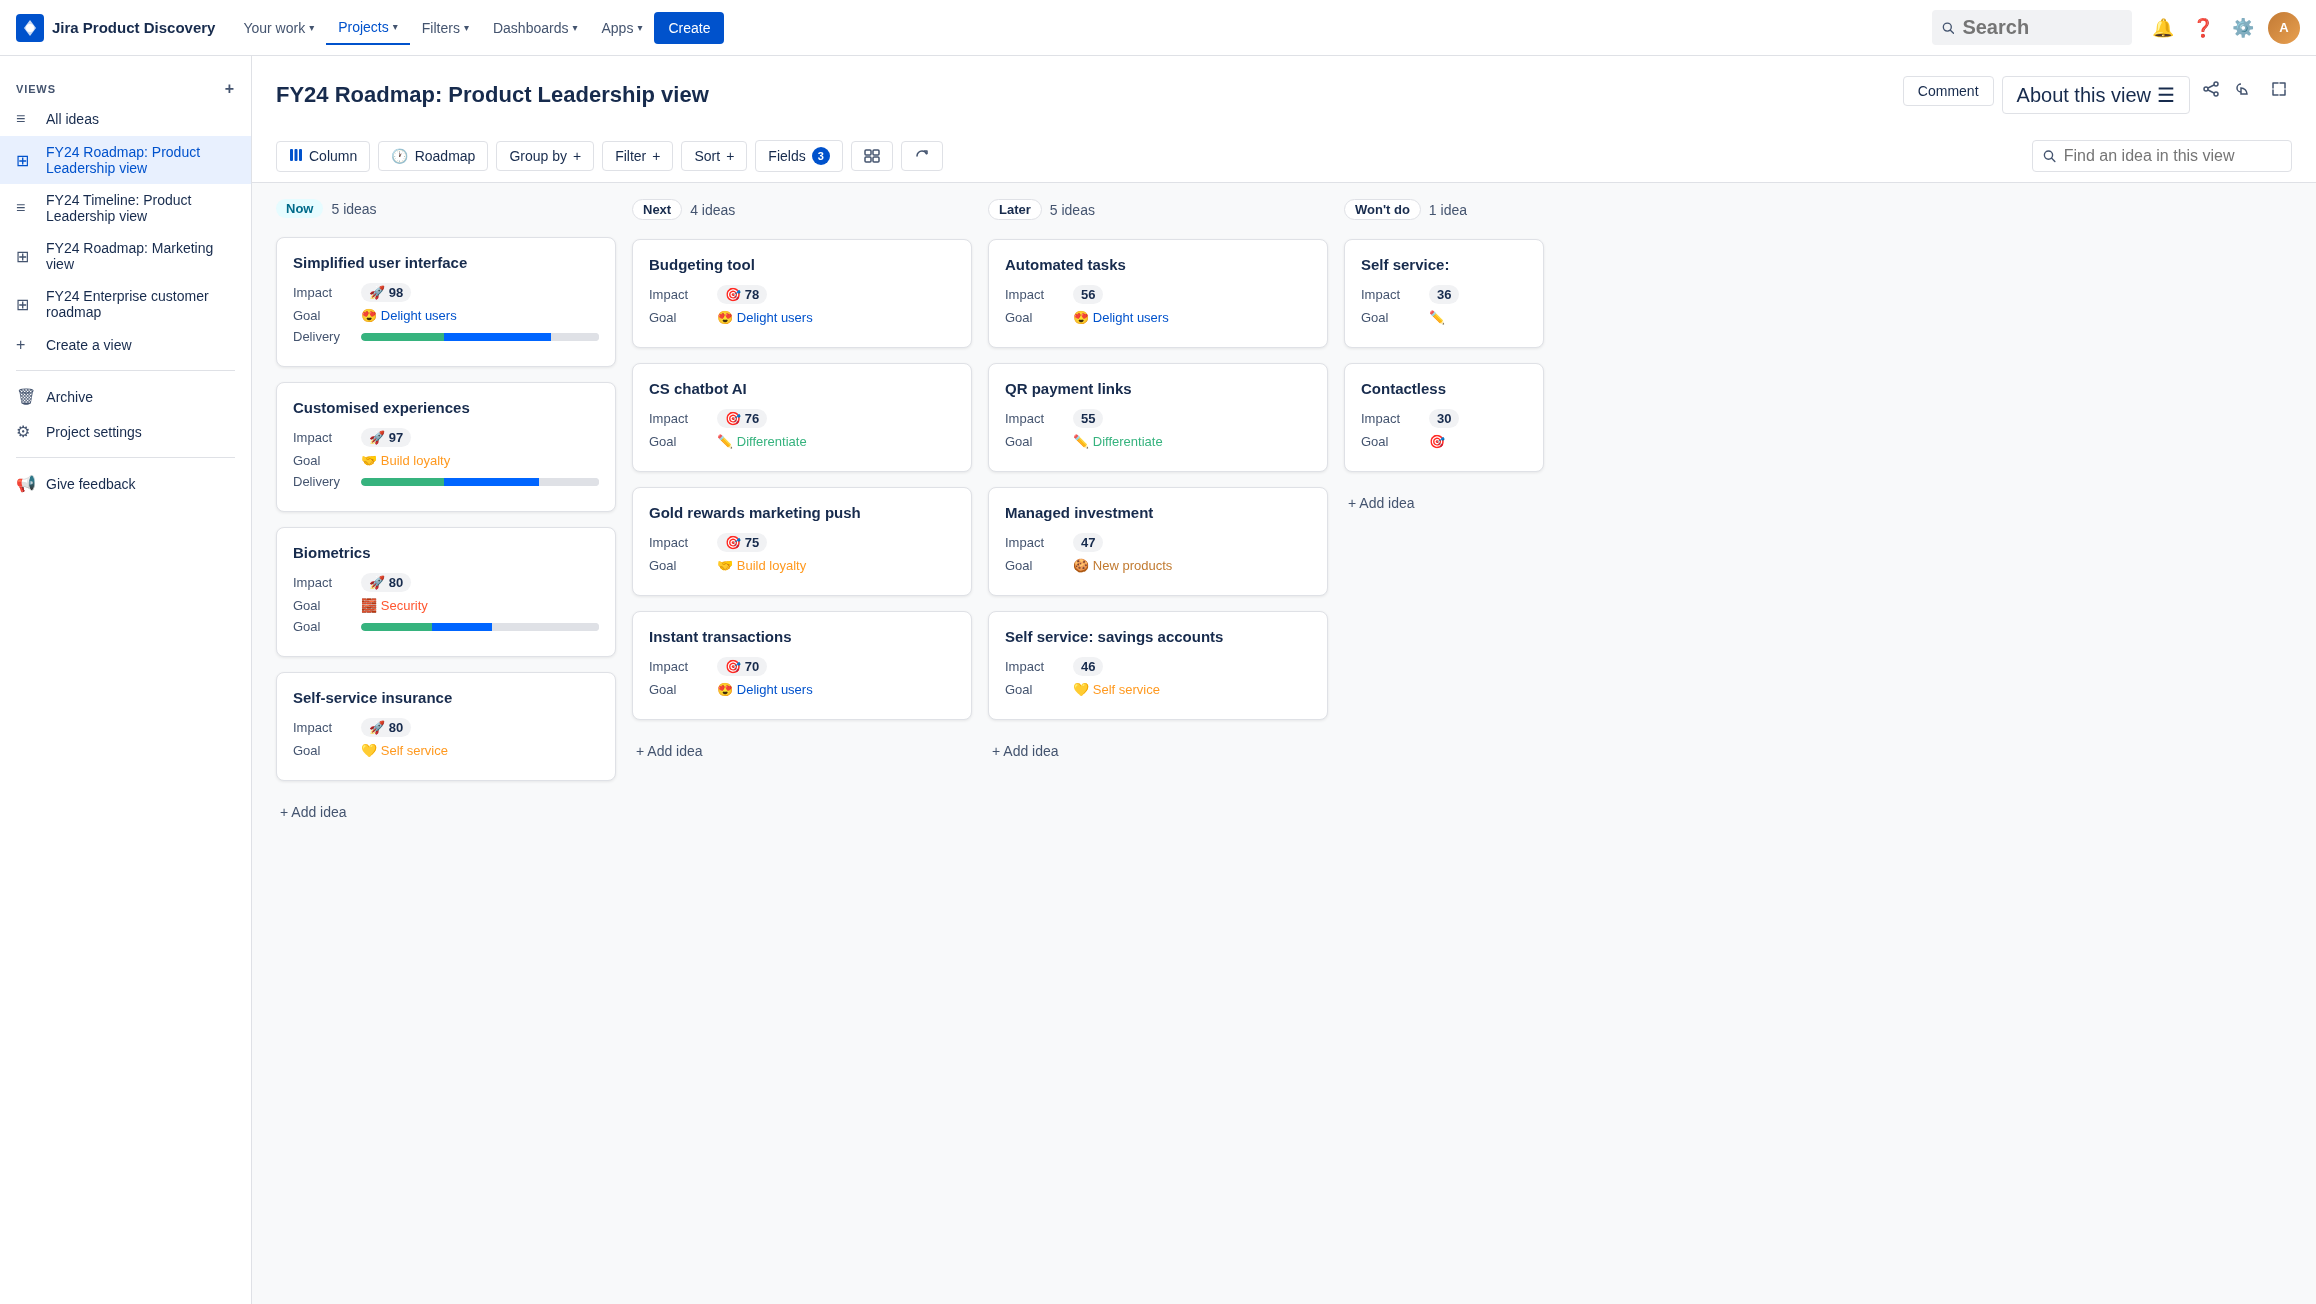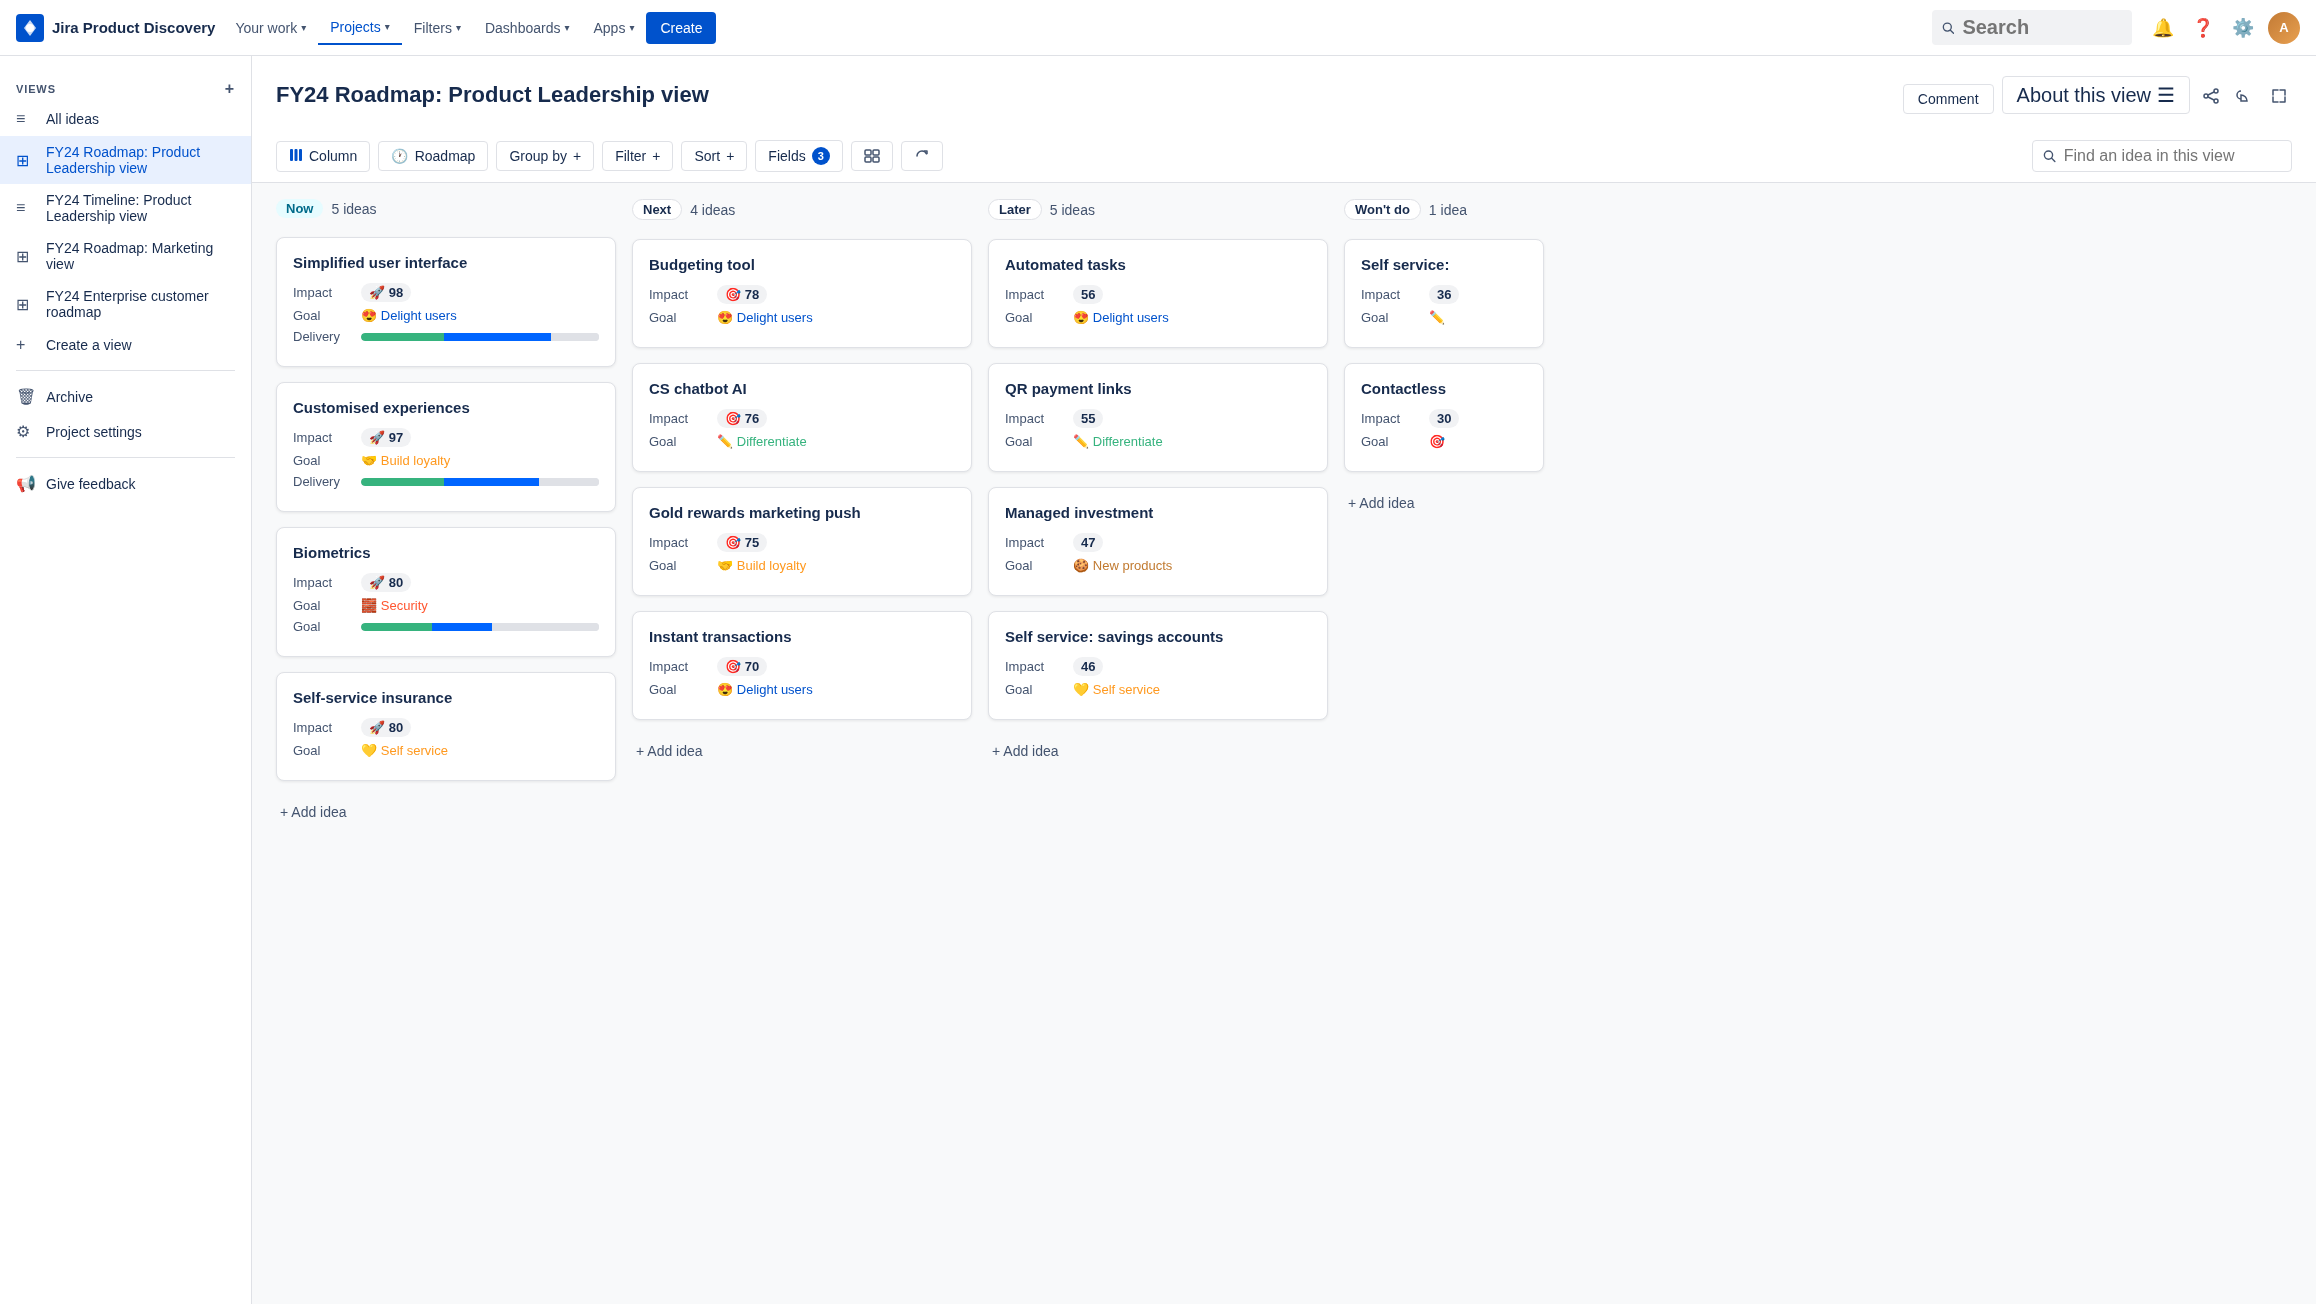--- a/index.html
+++ b/index.html
@@ -11,21 +11,21 @@
       background: #fff;
       border-bottom: 1px solid #dfe1e6;
       display: flex;
       align-items: center;
       padding: 0 16px;
       gap: 8px;
       position: fixed;
       top: 0; left: 0; right: 0;
       z-index: 100;
     }
-    .topnav-logo { display: flex; align-items: center; gap: 8px; }
+    .topnav-logo { display: flex; align-items: center; gap: 8px; margin-right: 8px; }
     .topnav-logo-icon { width: 28px; height: 28px; }
     .topnav-logo-text { font-size: 15px; font-weight: 600; color: #172b4d; white-space: nowrap; }
     .topnav-nav { display: flex; align-items: center; gap: 0; flex: 1; }
     .nav-item {
       padding: 8px 12px;
       font-size: 14px;
       color: #44546f;
       cursor: pointer;
       display: flex;
       align-items: center;
@@ -162,21 +162,21 @@
       padding: 20px 24px 0 24px;
       border-bottom: 1px solid #dfe1e6;
     }
     .page-header-top {
       display: flex;
       align-items: center;
       justify-content: space-between;
       margin-bottom: 16px;
     }
     .page-title { font-size: 22px; font-weight: 600; color: #172b4d; }
-    .page-header-actions { display: flex; align-items: flex-end; gap: 8px; }
+    .page-header-actions { display: flex; align-items: flex-start; gap: 8px; }
     .btn-comment {
       background: #fff;
       border: 1px solid #dfe1e6;
       border-radius: 4px;
       padding: 6px 14px;
       font-size: 14px;
       color: #172b4d;
       cursor: pointer;
     }
     .btn-about-view {

